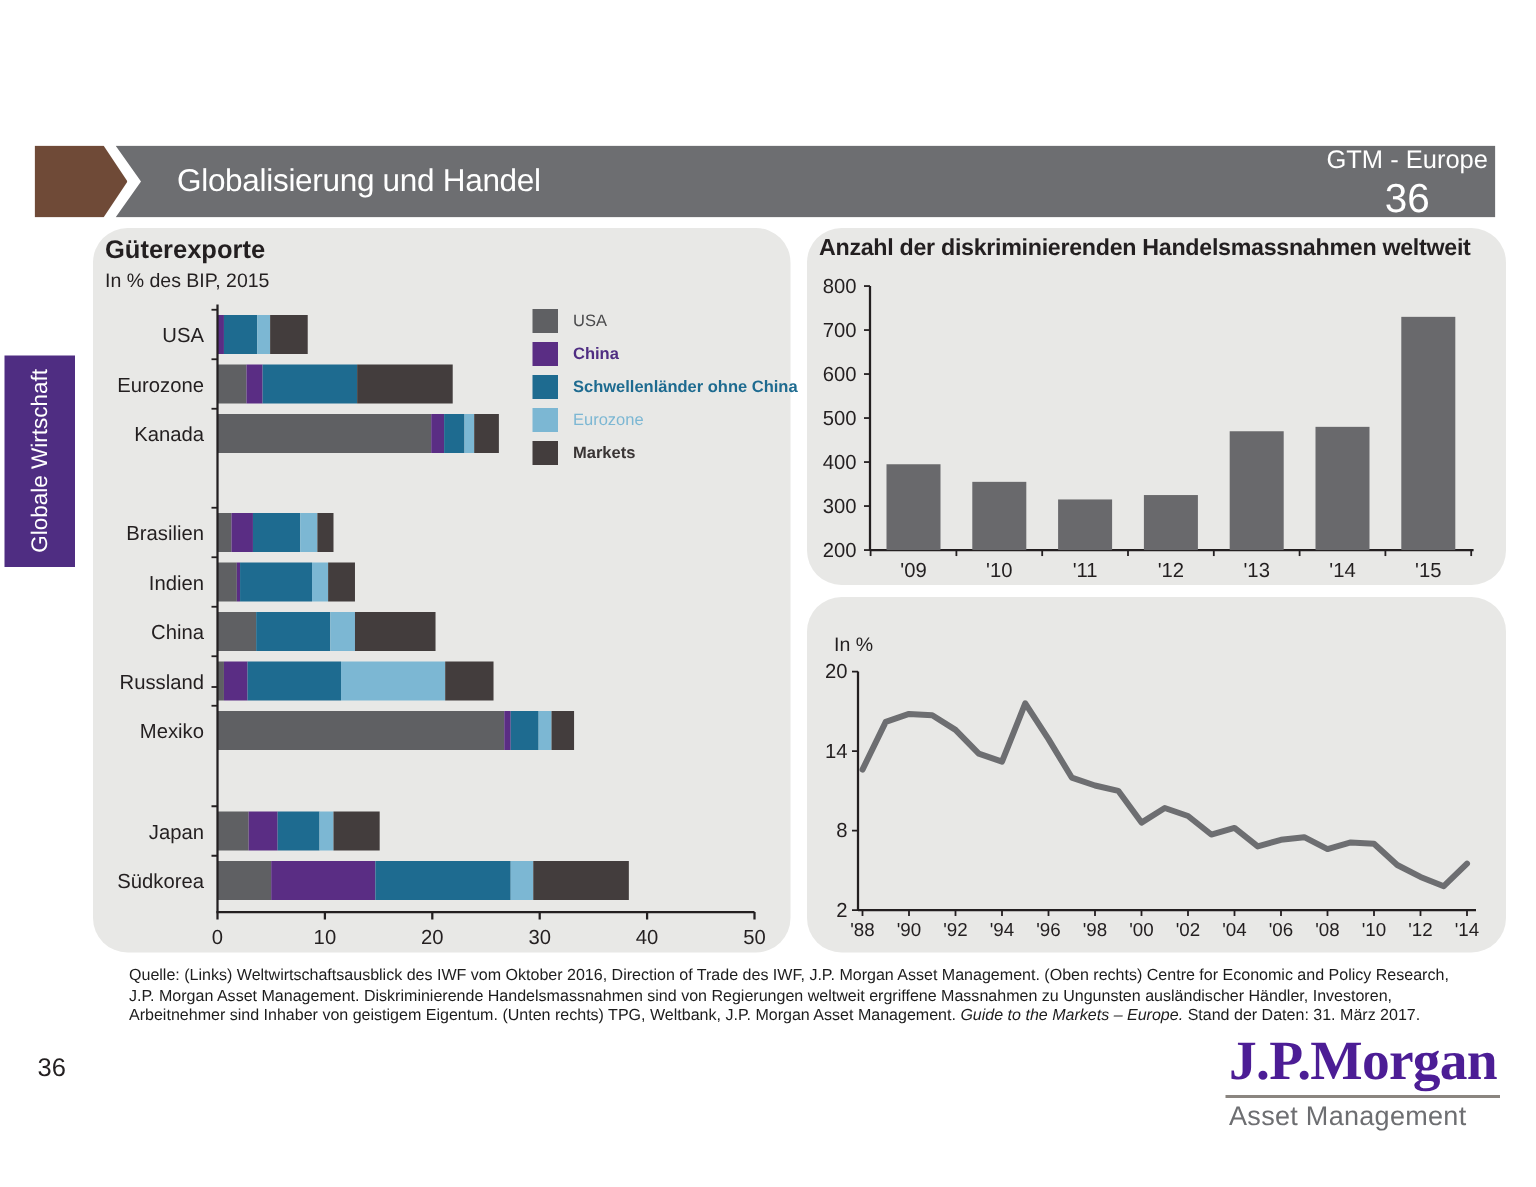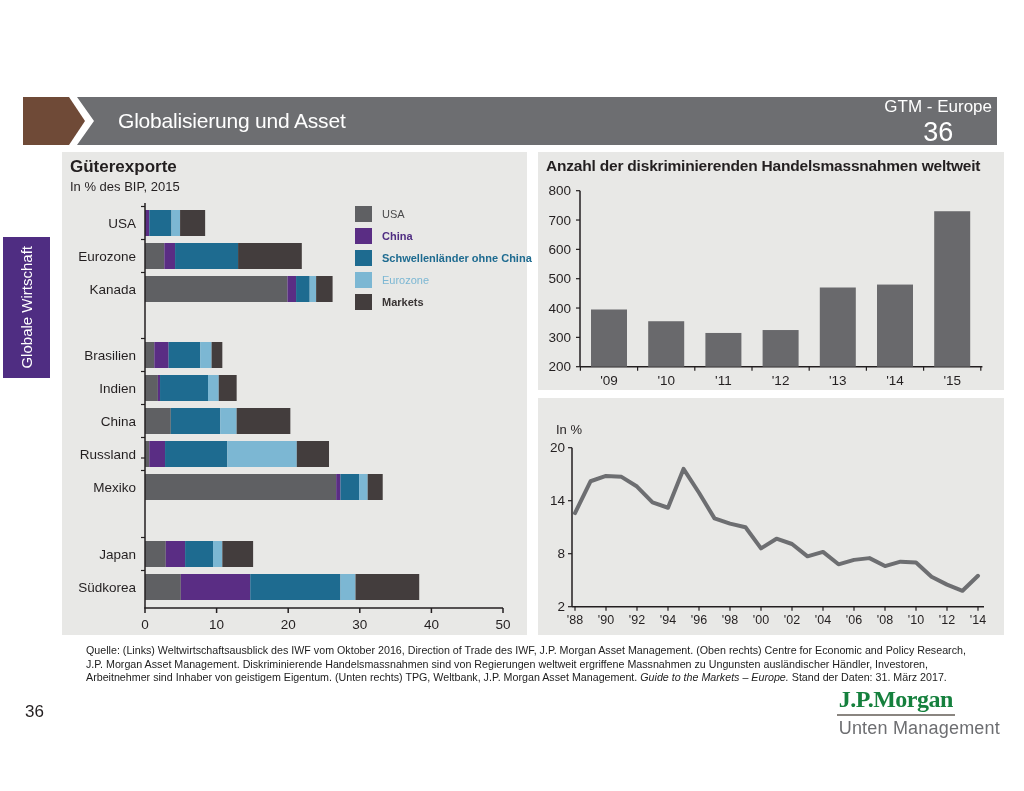--- a/index.html
+++ b/index.html
@@ -17,54 +17,54 @@
         font-size:21px;font-weight:500;letter-spacing:-0.2px;}
   .header-right{position:absolute;right:32px;top:0;height:48px;display:flex;align-items:center;color:#fff;flex-direction:column;}
   .gtm-label{font-size:17px;}
   .header-sep{width:2px;height:27px;background:#fff;margin:0 13px 0 16px;}
   .header-page{font-size:27px;}
   
   .sidebar-tab{position:absolute;left:3px;top:237px;width:47px;height:141px;background:#4f2d82;
         display:flex;align-items:center;justify-content:center;}
   .sidebar-tab span{writing-mode:vertical-rl;transform:rotate(180deg);color:#fff;font-size:15px;}
   
-  .panel{position:absolute;background:#e8e8e6;}
+  .panel{position:absolute;background:#e8e8e6;border-radius:23px;}
   #panel-exports{left:62px;top:152px;width:465px;height:483px;}
   #panel-measures{left:538px;top:152px;width:466px;height:238px;}
   #panel-tariff{left:538px;top:398px;width:466px;height:237px;}
   .panel h2{margin:0;position:absolute;left:8px;top:5px;font-size:17px;font-weight:bold;white-space:nowrap;}
   #panel-measures h2,#panel-tariff h2{font-size:15.5px;letter-spacing:-0.2px;}
   .panel .subtitle{position:absolute;left:8px;top:27px;font-size:13px;}
   #panel-tariff .subtitle{top:24px;margin-left:10px;}
   .chart-svg{position:absolute;left:0;top:0;}
   svg text{font-family:"Liberation Sans",sans-serif;}
   
   .legend{position:absolute;left:293px;top:54px;display:flex;flex-direction:column;}
   .legend-item{display:flex;align-items:center;height:16px;margin-bottom:6px;}
   .legend-swatch{width:17px;height:16px;flex:0 0 17px;}
   .legend-label{margin-left:10px;font-size:11px;white-space:nowrap;}
   
   .footnote{position:absolute;left:62px;top:644px;width:945px;font-size:10.7px;line-height:13.6px;color:#1d1d1d;margin-left:24px;}
   .footnote .ital{font-style:italic;text-align:center;}
   .page-number{position:absolute;left:25px;top:702px;font-size:17px;}
   
   .logo{position:absolute;right:24px;top:686px;text-align:left;}
-  .logo-brand{display:inline-block;font-family:"Liberation Serif",serif;font-weight:bold;font-size:24px;
-        color:#15803d;letter-spacing:-0.5px;border-bottom:2px solid #8a8580;padding:0 2px 1px 2px;}
+  .logo-brand{display:inline-block;font-family:"Liberation Serif",serif;font-weight:bold;font-size:37px;
+        color:#4c1d95;letter-spacing:-0.5px;border-bottom:2px solid #8a8580;padding:0 2px 1px 2px;}
   .logo-division{font-size:18px;color:#6d6e71;margin-top:2px;padding-left:2px;letter-spacing:0.2px;}
 </style>
 </head>
 <body>
 
 <div class="page">
 
   <div class="header">
     <div class="chevron-brown"></div>
     <div class="header-bar"></div>
-    <div class="header-title">Globalisierung und Asset</div>
+    <div class="header-title">Globalisierung und Handel</div>
     <div class="header-right">
       <span class="gtm-label">GTM - Europe</span>
       <span class="header-sep"></span>
       <span class="header-page">36</span>
     </div>
   </div>
 
   <div class="sidebar-tab">
     <span>Globale Wirtschaft</span>
   </div>
@@ -274,16 +274,16 @@
   <div class="footnote">
     <div>Quelle: (Links) Weltwirtschaftsausblick des IWF vom Oktober 2016, Direction of Trade des IWF, J.P. Morgan Asset Management. (Oben rechts) Centre for Economic and Policy Research,</div>
     <div>J.P. Morgan Asset Management. Diskriminierende Handelsmassnahmen sind von Regierungen weltweit ergriffene Massnahmen zu Ungunsten ausländischer Händler, Investoren,</div>
     <div><span>Arbeitnehmer sind Inhaber von geistigem Eigentum. (Unten rechts) TPG, Weltbank, J.P. Morgan Asset Management. </span><span class="ital">Guide to the Markets – Europe.</span><span>  Stand der Daten: 31. März 2017.</span></div>
   </div>
 
   <div class="page-number">36</div>
 
   <div class="logo">
     <span class="logo-brand">J.P.Morgan</span>
-    <div class="logo-division">Unten Management</div>
+    <div class="logo-division">Asset Management</div>
   </div>
 
 </div>
 
 </body></html>

